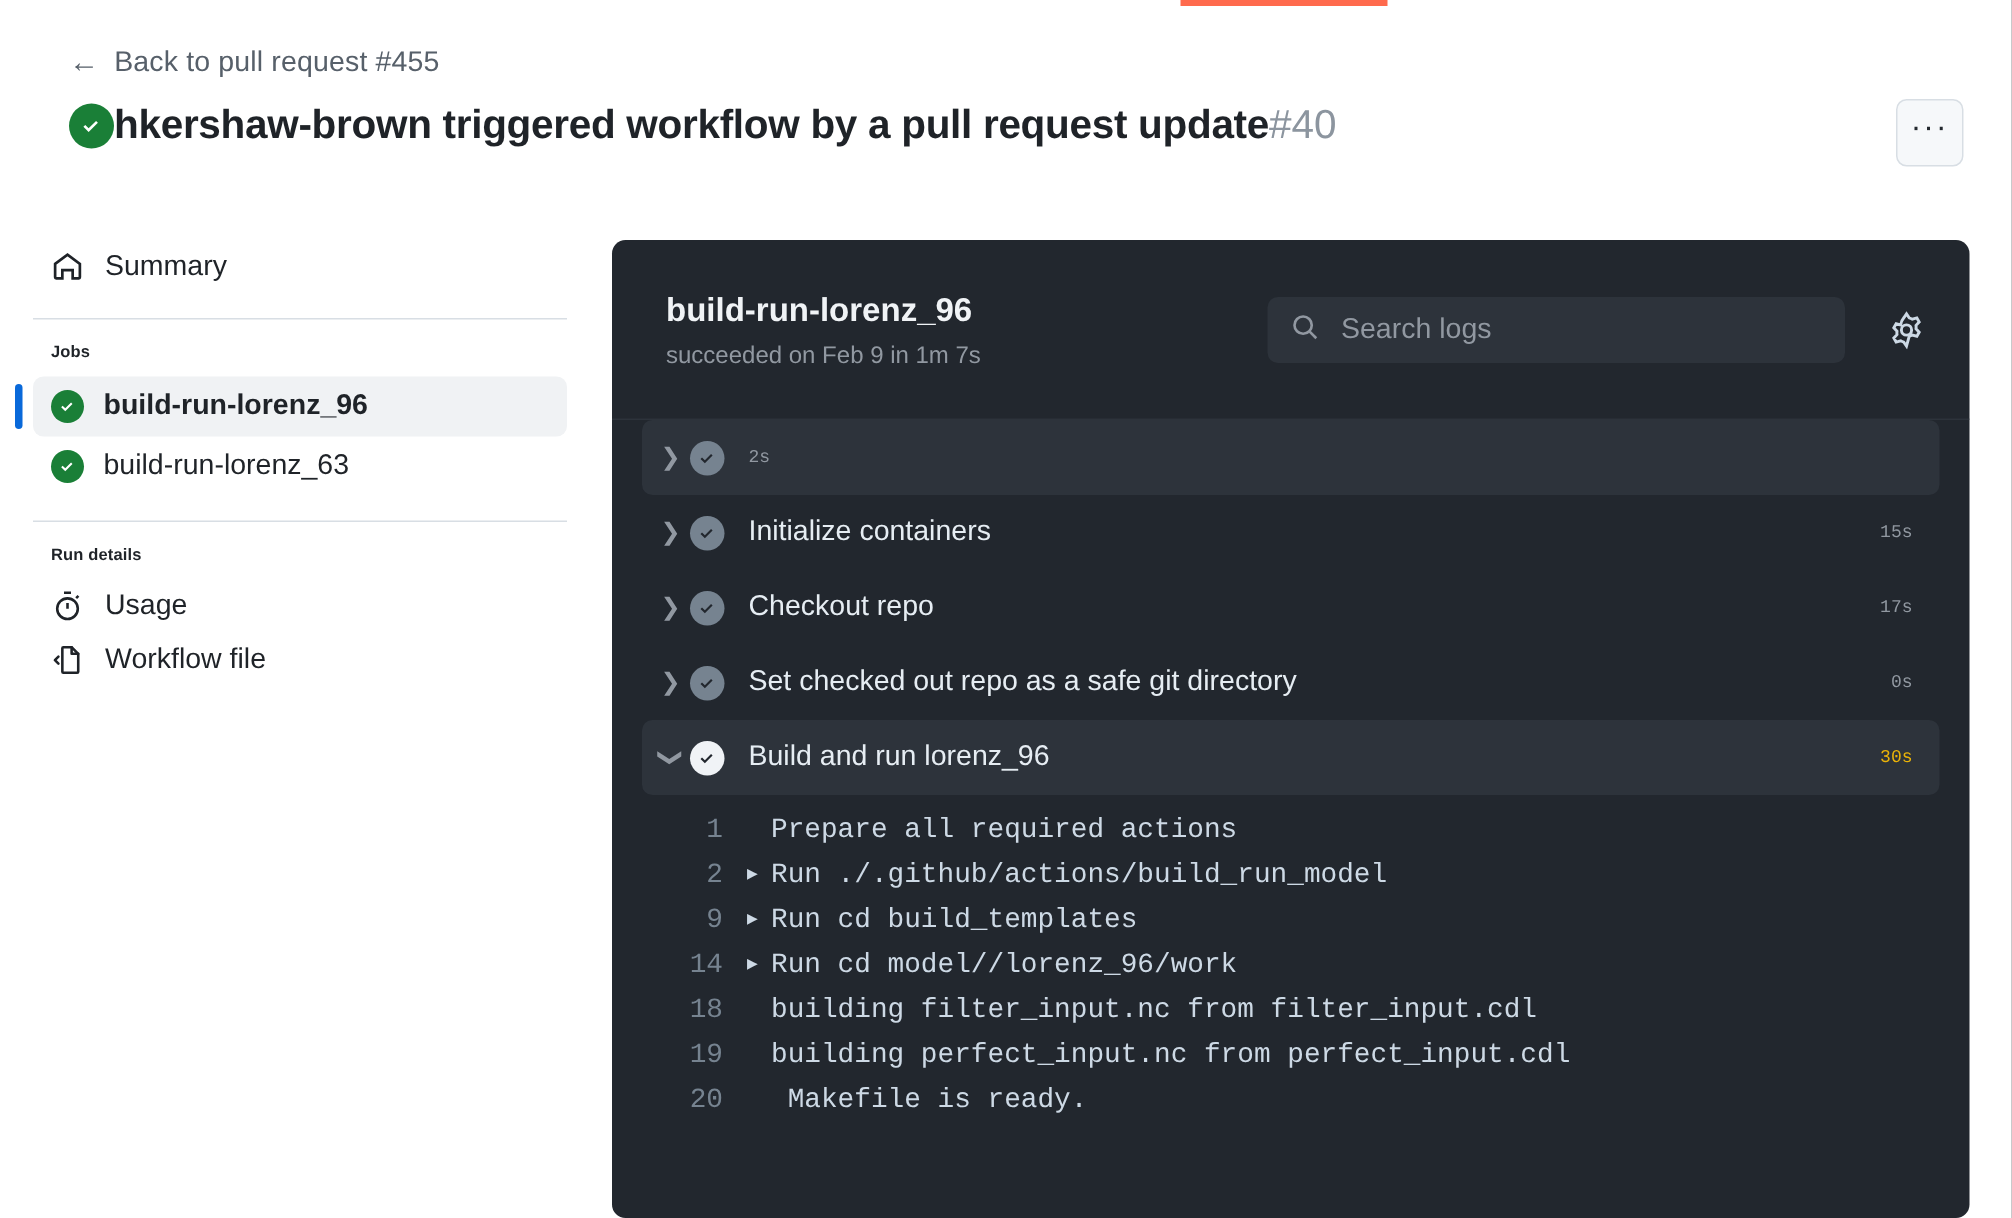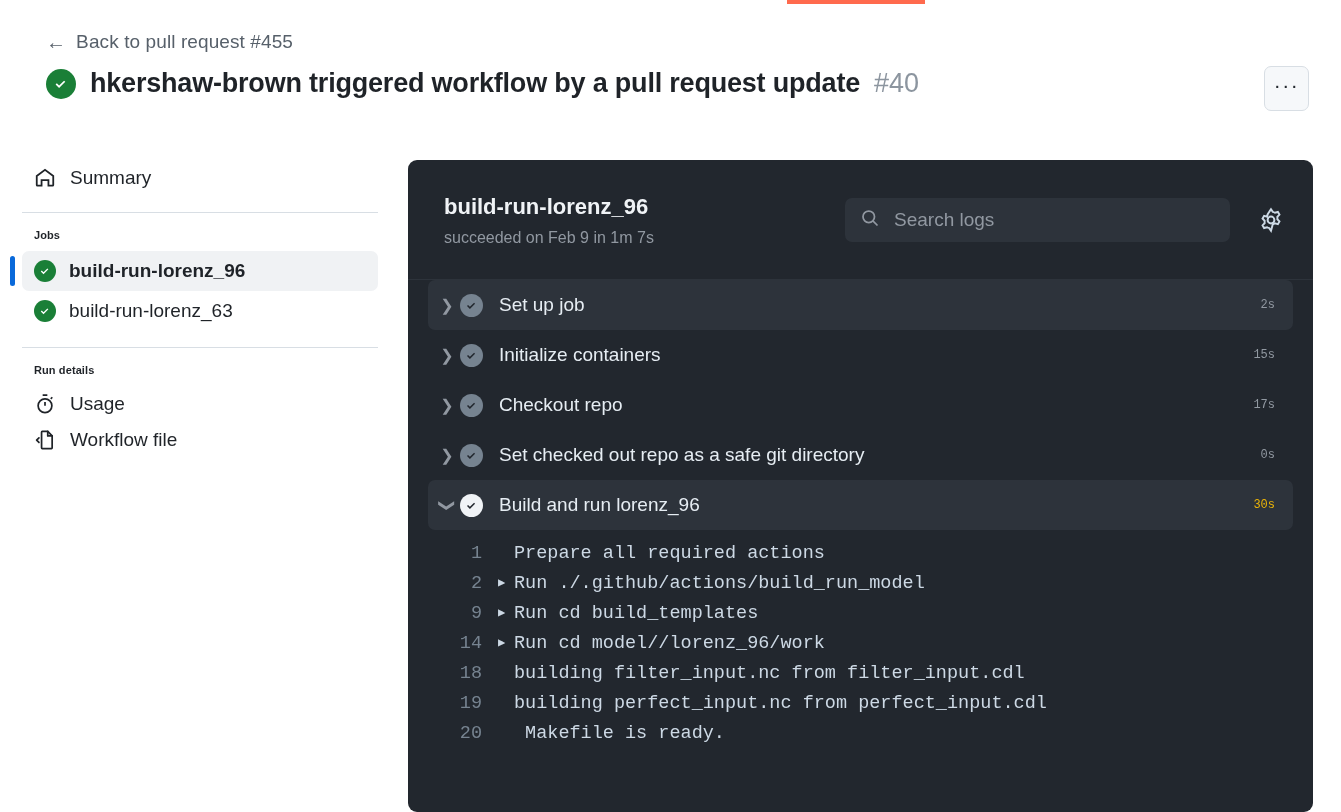--- a/index.html
+++ b/index.html
@@ -27,21 +27,21 @@
     left: 46px; top: 31px;
     display: flex; align-items: center; gap: 10px;
     color: #57606a; font-size: 19px; letter-spacing: .1px;
     text-decoration: none; cursor: pointer;
   }
   .backlink .arrow { font-size: 20px; line-height: 1; color: #57606a; display:block; }
 
   .titlerow {
     position: absolute;
     left: 46px; top: 68px;
-    display: flex; align-items: center; gap: 14px;
+    display: flex; align-items: center; 
     width: 1180px;
   }
   .status-dot {
     width: 30px; height: 30px; border-radius: 50%;
     background: #1a7f37; flex: 0 0 auto;
     display: flex; align-items: center; justify-content: center;
   }
   .status-dot svg { display: block; }
   .title-text {
     font-size: 27px; font-weight: bold; color: #1f2328;
@@ -281,21 +281,20 @@
 
     <div class="steps">
 
       <div class="step hl">
         <span class="caret">❯</span>
         <span class="sico">
           <svg width="15" height="15" viewBox="0 0 16 16" fill="#22272e">
               <path d="M6.3 11.6 3.2 8.5l1.1-1.1 2 2 4.4-4.4 1.1 1.1z"></path>
             </svg>
         </span>
-        <span class="slabel">Set up job</span>
         <span class="sdur">2s</span>
       </div>
 
       <div class="step">
         <span class="caret">❯</span>
         <span class="sico">
           <svg width="15" height="15" viewBox="0 0 16 16" fill="#22272e">
               <path d="M6.3 11.6 3.2 8.5l1.1-1.1 2 2 4.4-4.4 1.1 1.1z"></path>
             </svg>
         </span>

